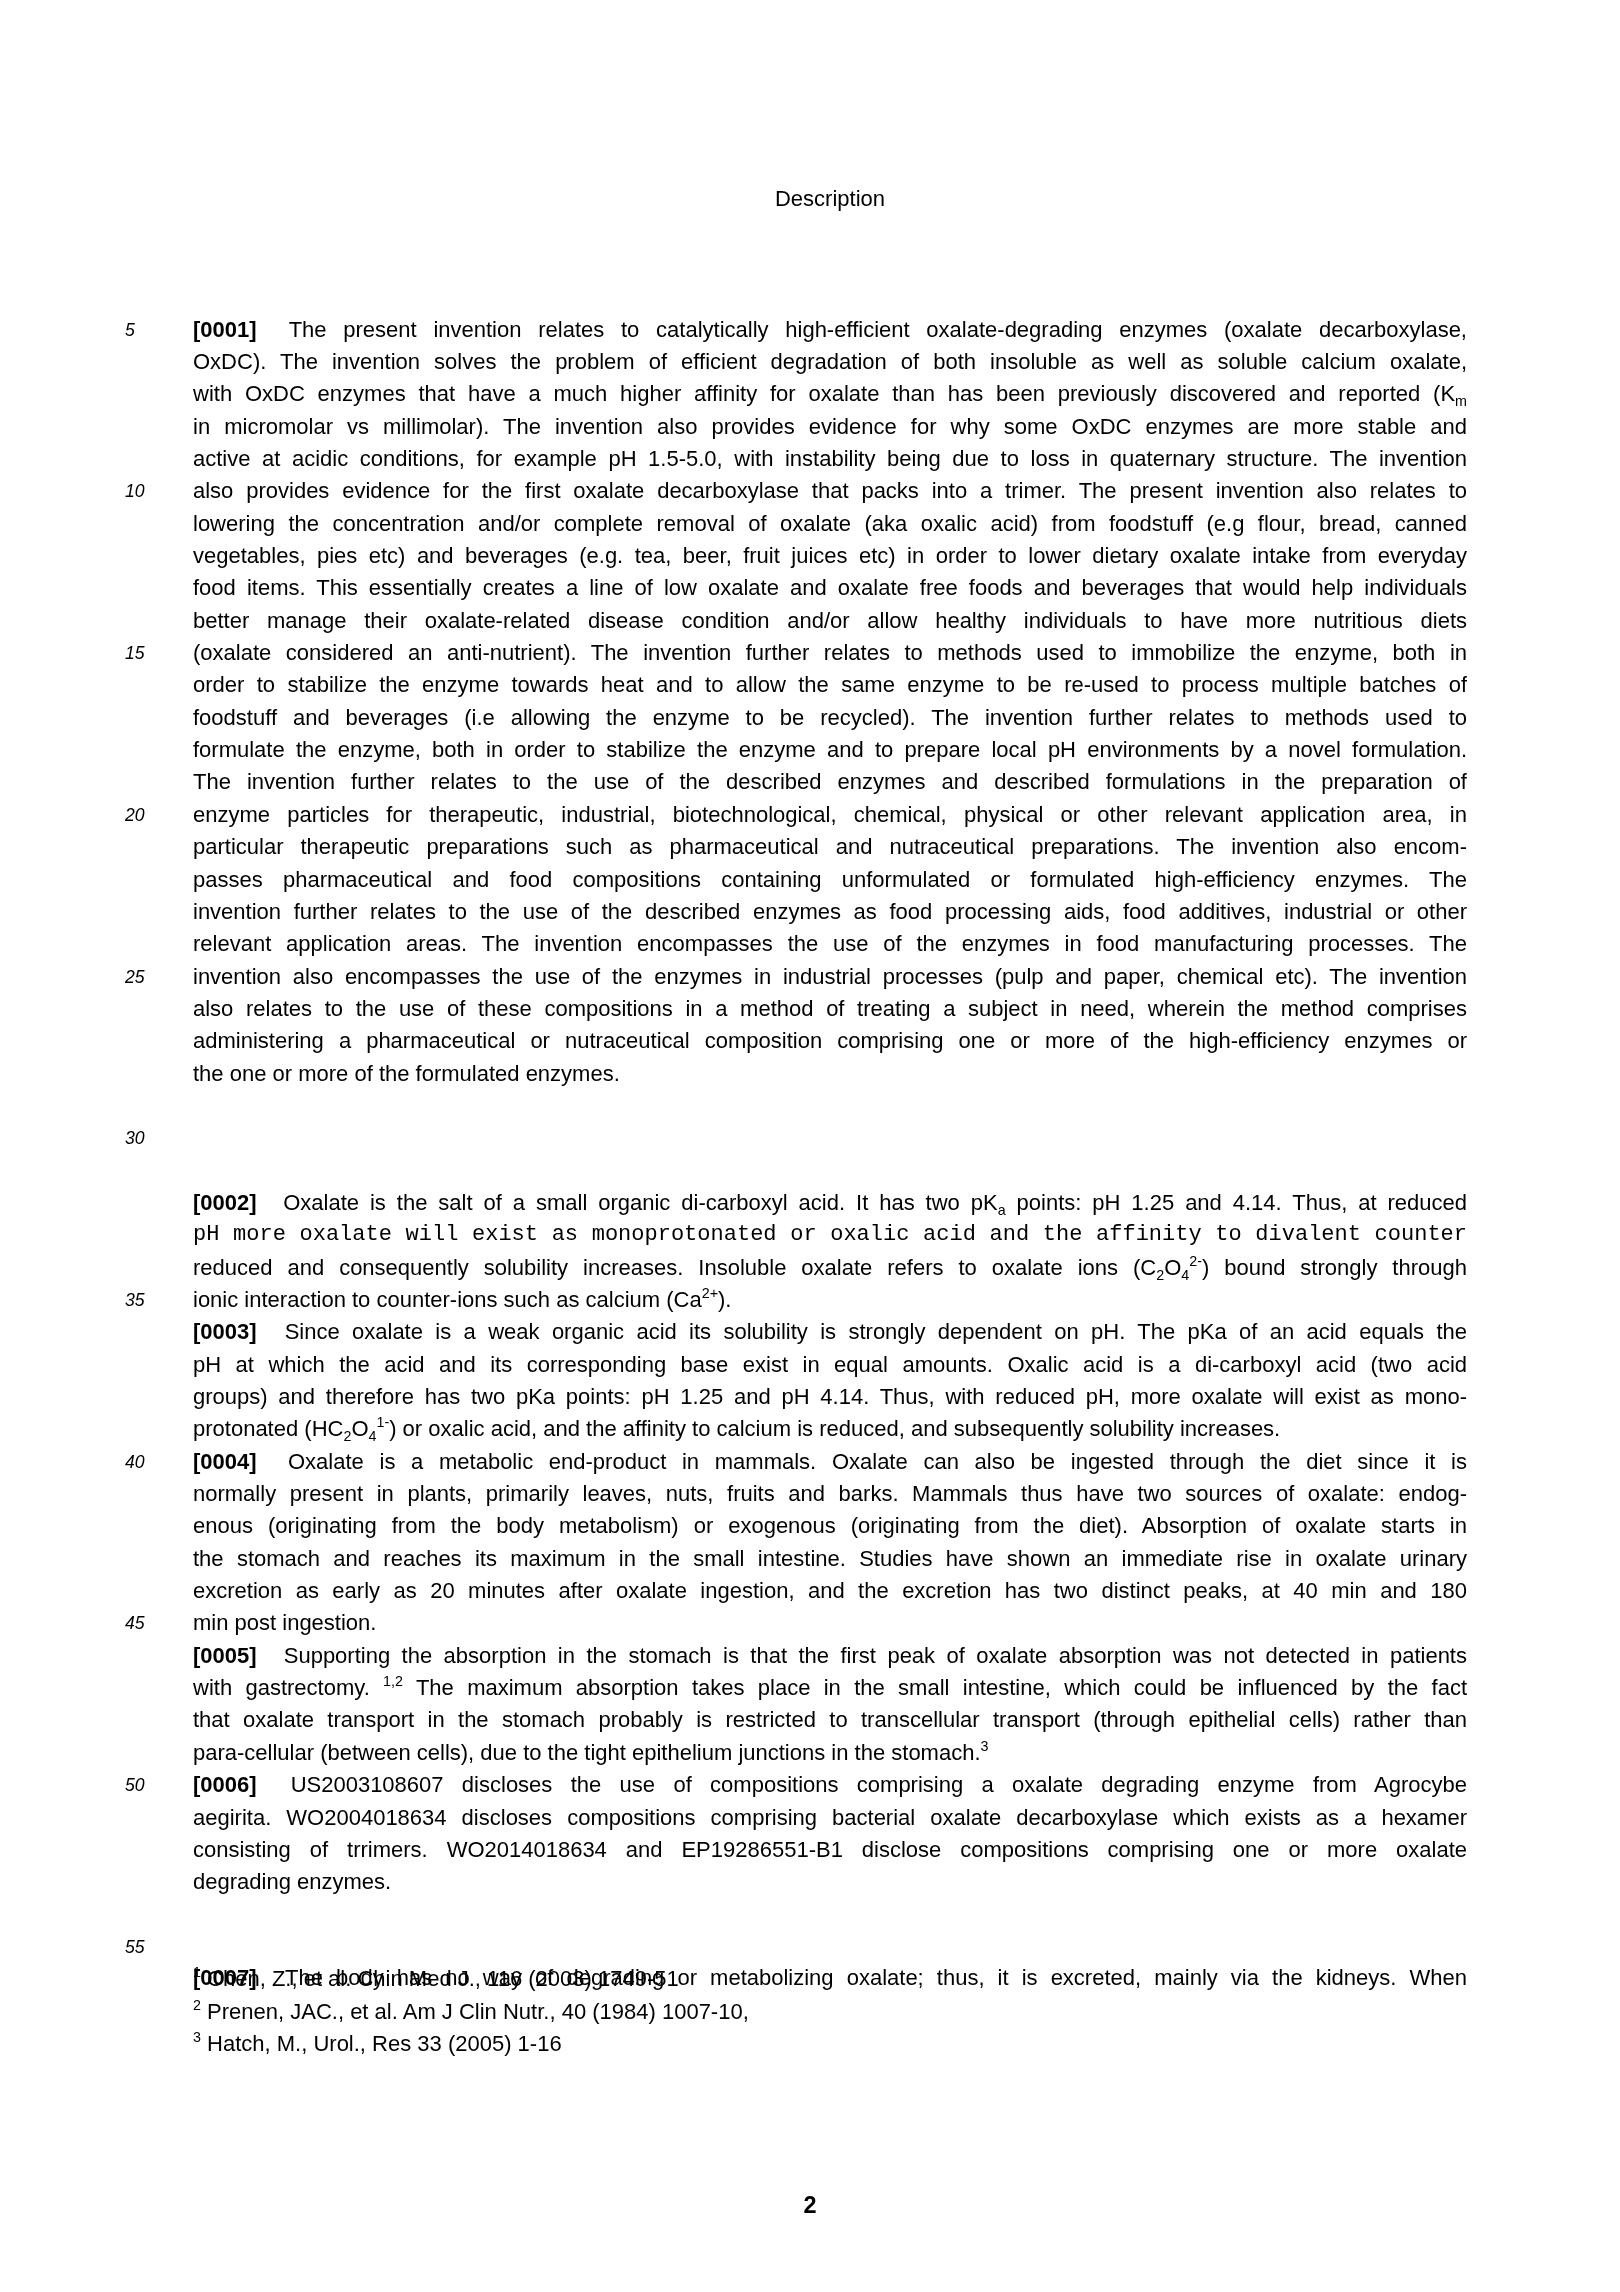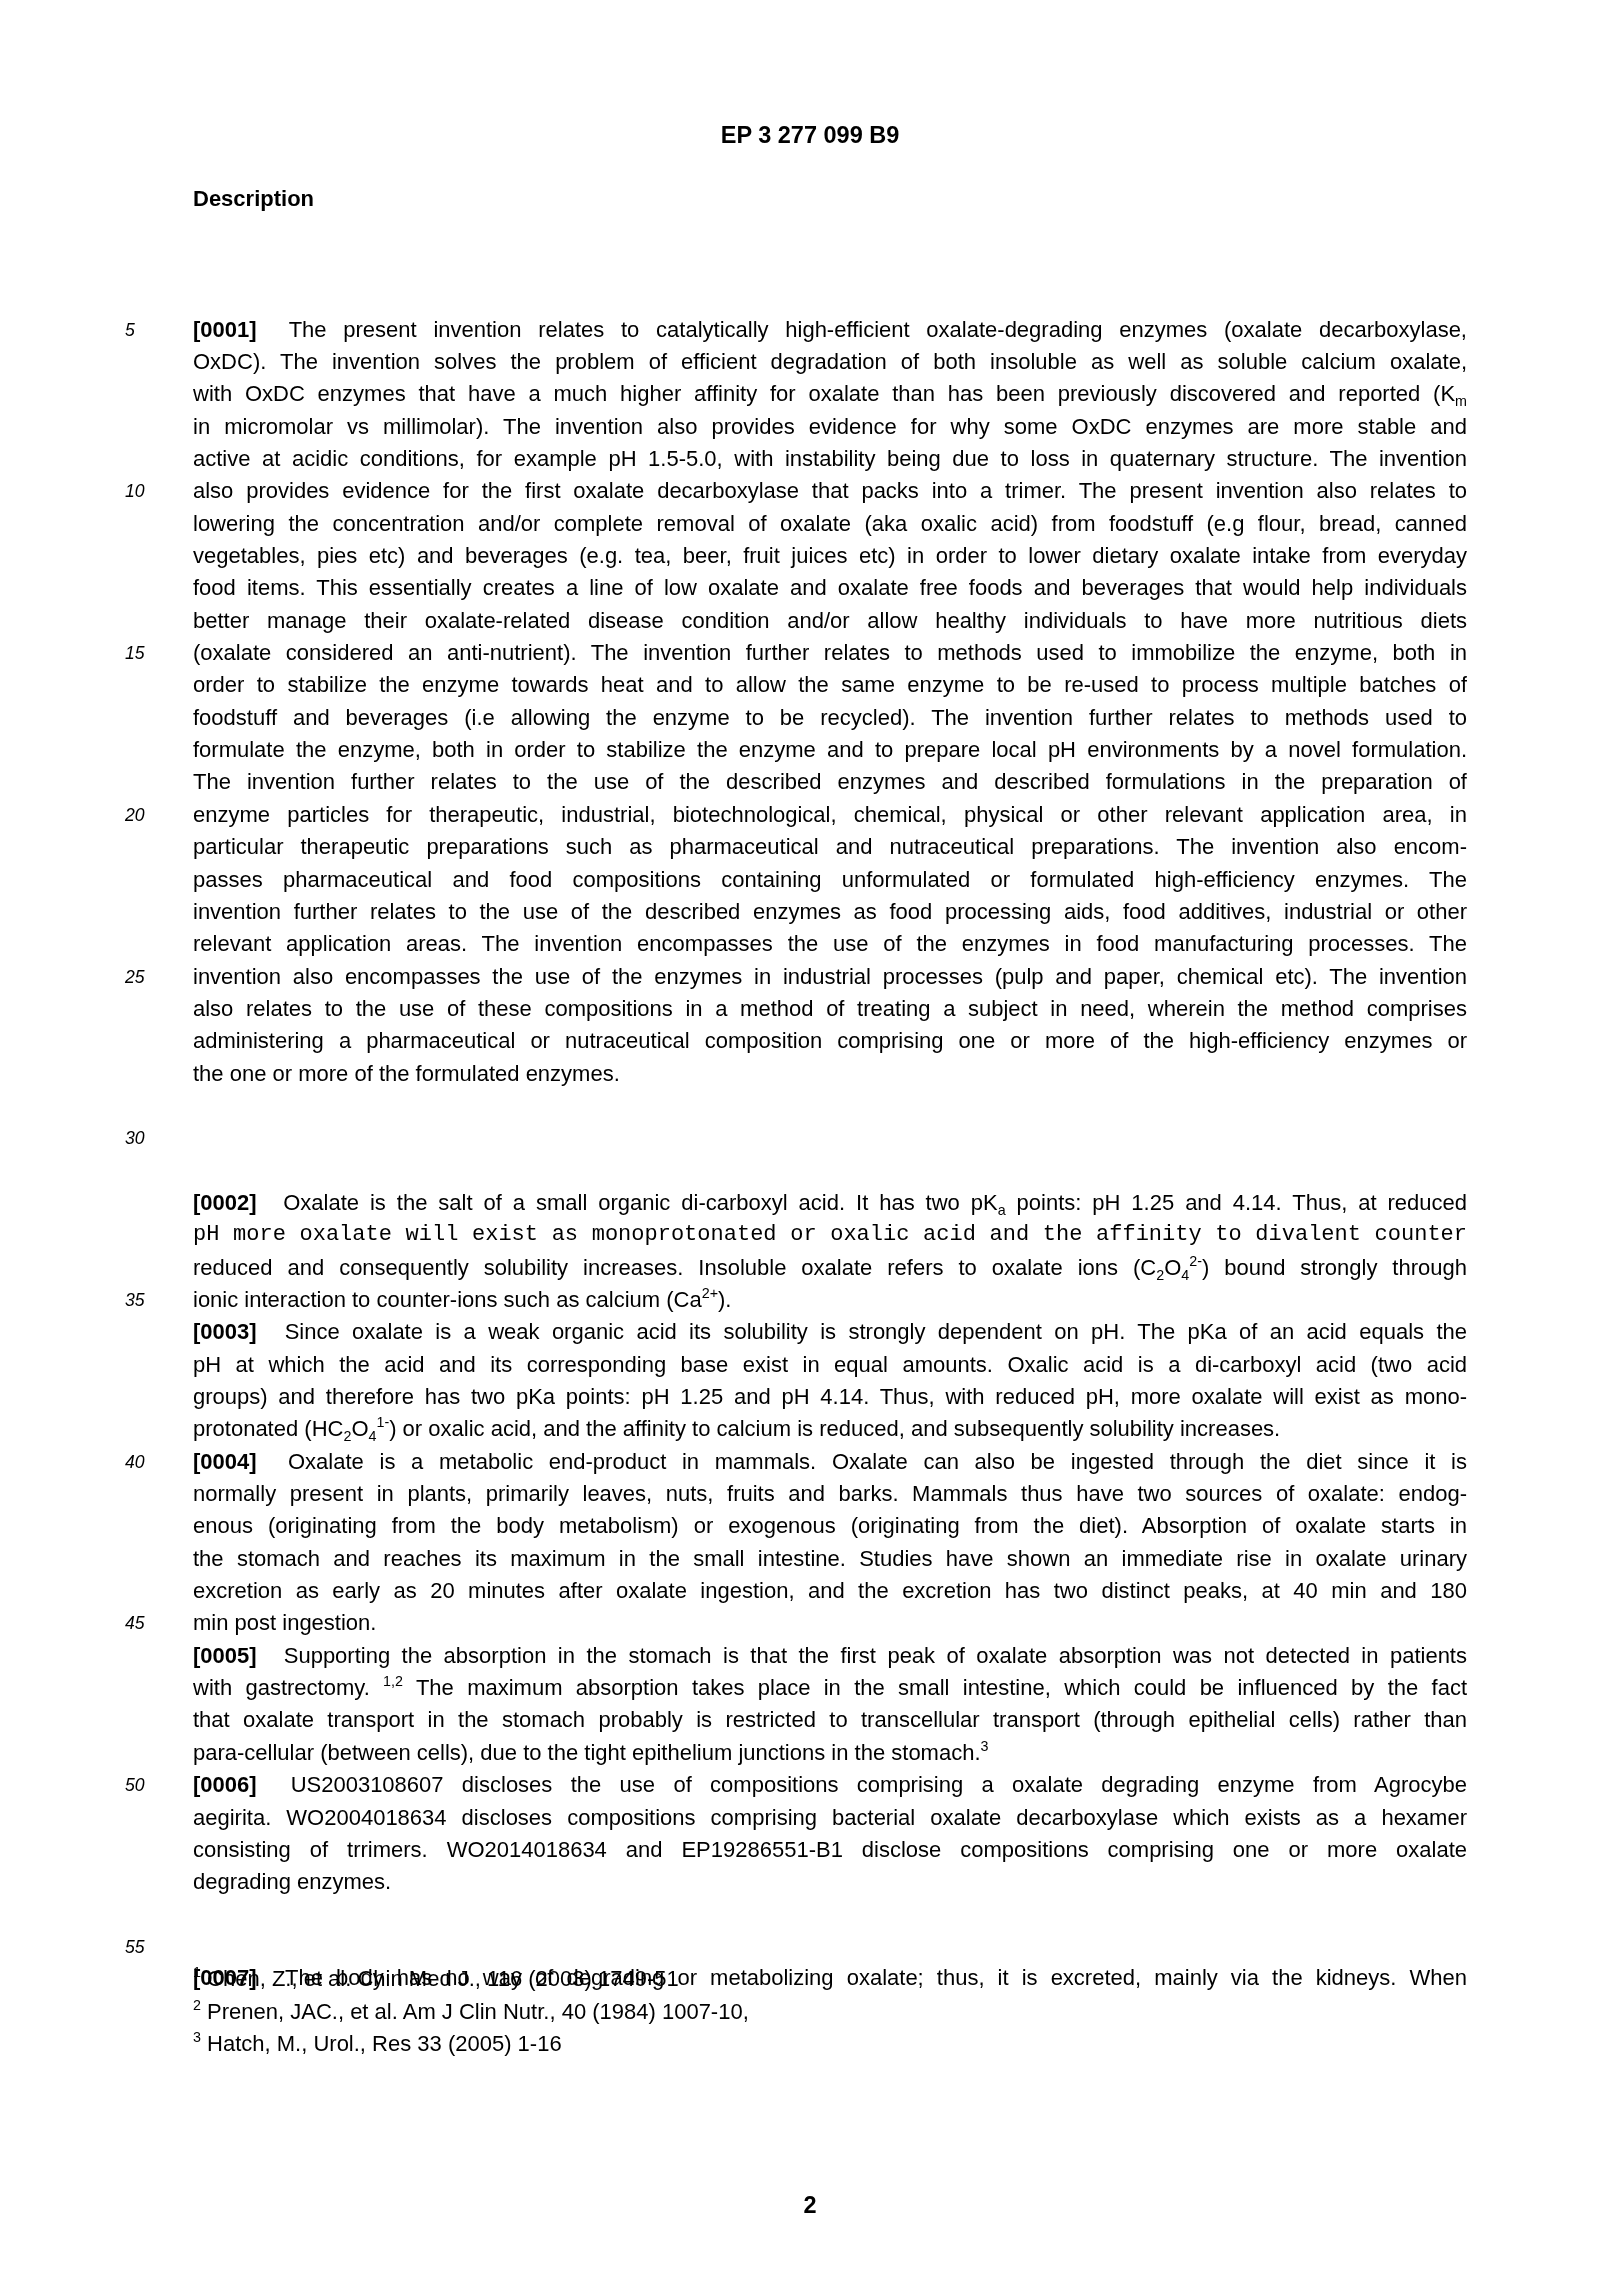--- a/index.html
+++ b/index.html
@@ -2,40 +2,39 @@
 <html><head>
 <meta charset="utf-8">
 <style>
   html, body { margin: 0; padding: 0; background: #ffffff; }
   body { width: 1620px; height: 2293px; position: relative; overflow: hidden;
          font-family: "Liberation Sans", sans-serif; color: #000; }
   .page { position: absolute; left: 0; top: 0; width: 1620px; height: 2293px; }
   .header { position: absolute; top: 122px; left: 0; width: 1620px; text-align: center;
             font-weight: bold; font-size: 23.5px; }
   .block { position: absolute; left: 193px; width: 1274px; }
-  .heading { font-weight: bold; font-size: 22px; }
+  .heading { font-weight: normal; font-size: 22px; text-align: center; }
   .line { position: absolute; left: 193px; width: 1274px; height: 32px; font-size: 22px;
           line-height: 32px; white-space: nowrap; }
   .line.j { text-align: justify; text-align-last: justify; white-space: normal; overflow: hidden; }
   .lnum { position: absolute; left: 125px; width: 29px; font-style: italic; font-size: 17.6px;
           line-height: 32px; color: #000; }
   .pn { font-weight: bold; margin-right: 15.7px; }
   sub, sup { font-size: 65%; line-height: 0; }
   sub { vertical-align: -0.35em; }
   sup { vertical-align: 0.6em; }
   .fn { position: absolute; left: 193px; font-size: 22px; line-height: 32px; white-space: nowrap; }
   .pagenum { position: absolute; top: 2192px; left: 0; width: 1620px; text-align: center;
              font-weight: bold; font-size: 23.5px; }
 </style>
 </head>
 <body>
 
 <div class="page">
 
-  <div class="header">EP 3 277 099 B9</div>
 
   <div class="block heading" style="top:186px;">Description</div>
 
   <div class="lnum" style="top:314px;">5</div>
   <div class="lnum" style="top:475px;">10</div>
   <div class="lnum" style="top:637px;">15</div>
   <div class="lnum" style="top:799px;">20</div>
   <div class="lnum" style="top:961px;">25</div>
   <div class="lnum" style="top:1122px;">30</div>
   <div class="lnum" style="top:1284px;">35</div>

